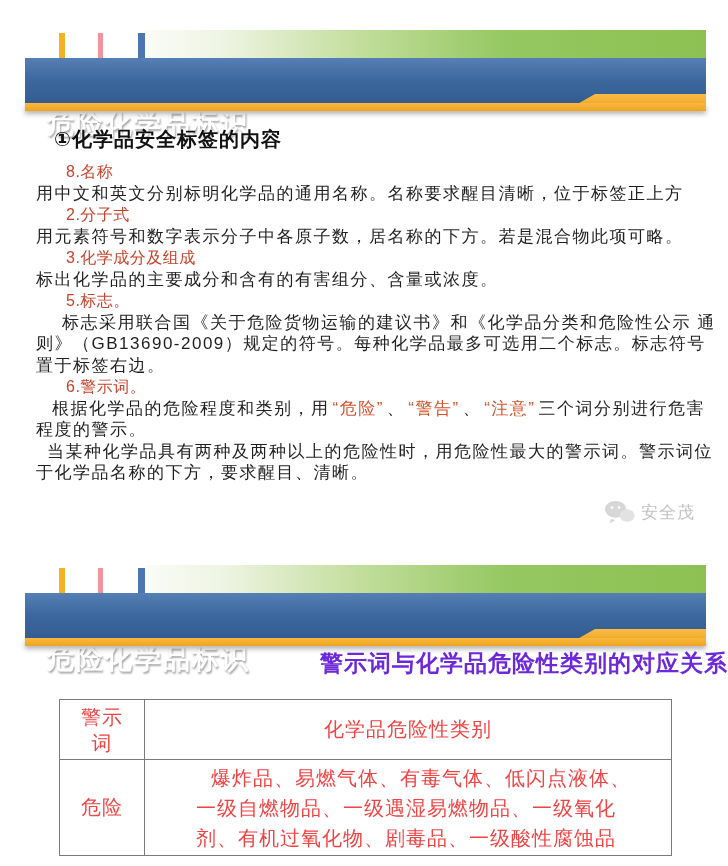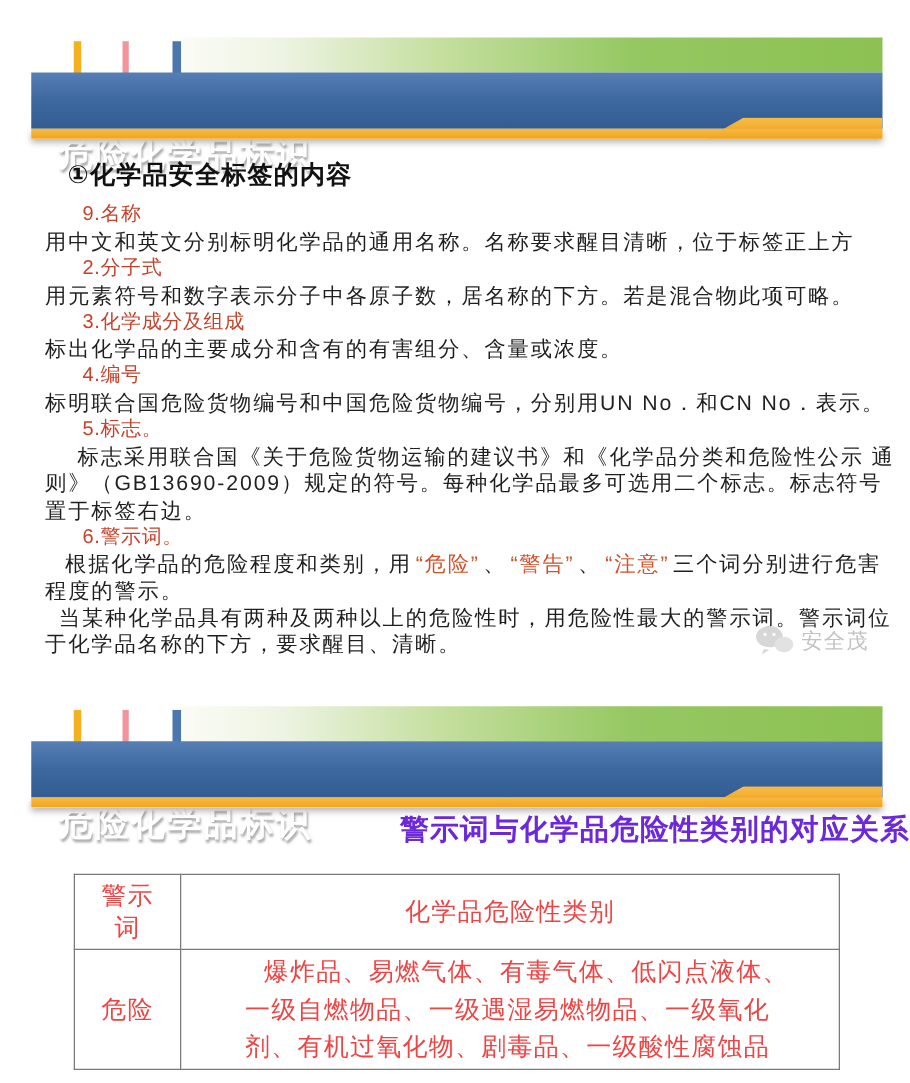--- a/index.html
+++ b/index.html
@@ -102,34 +102,30 @@
       <div class="banner-title">危险化学品标识</div>
     </div>
     <div class="underline-wedge"></div>
     <div class="underline"></div>
   </div>
 
   <div class="s1-heading">①化学品安全标签的内容</div>
 
   <div class="s1-content">
     <div class="item">
-      <div class="item-label">9.名称</div>
+      <div class="item-label">8.名称</div>
       <p class="item-text">用中文和英文分别标明化学品的通用名称。名称要求醒目清晰，位于标签正上方</p>
     </div>
     <div class="item">
       <div class="item-label">2.分子式</div>
       <p class="item-text">用元素符号和数字表示分子中各原子数，居名称的下方。若是混合物此项可略。</p>
     </div>
     <div class="item">
       <div class="item-label">3.化学成分及组成</div>
       <p class="item-text">标出化学品的主要成分和含有的有害组分、含量或浓度。</p>
-    </div>
-    <div class="item">
-      <div class="item-label">4.编号</div>
-      <p class="item-text">标明联合国危险货物编号和中国危险货物编号，分别用UN No．和CN No．表示。</p>
     </div>
     <div class="item">
       <div class="item-label">5.标志。</div>
       <p class="item-text indent-lg">标志采用联合国《关于危险货物运输的建议书》和《化学品分类和危险性公示 通则》（GB13690-2009）规定的符号。每种化学品最多可选用二个标志。标志符号置于标签右边。</p>
     </div>
     <div class="item">
       <div class="item-label">6.警示词。</div>
       <p class="item-text indent-md"><span>根据化学品的危险程度和类别，用</span><span class="warn">“危险”</span><span>、</span><span class="warn">“警告”</span><span>、</span><span class="warn">“注意”</span><span>三个词分别进行危害程度的警示。</span></p>
     </div>
     <p class="item-text indent-sm">当某种化学品具有两种及两种以上的危险性时，用危险性最大的警示词。警示词位于化学品名称的下方，要求醒目、清晰。</p>

